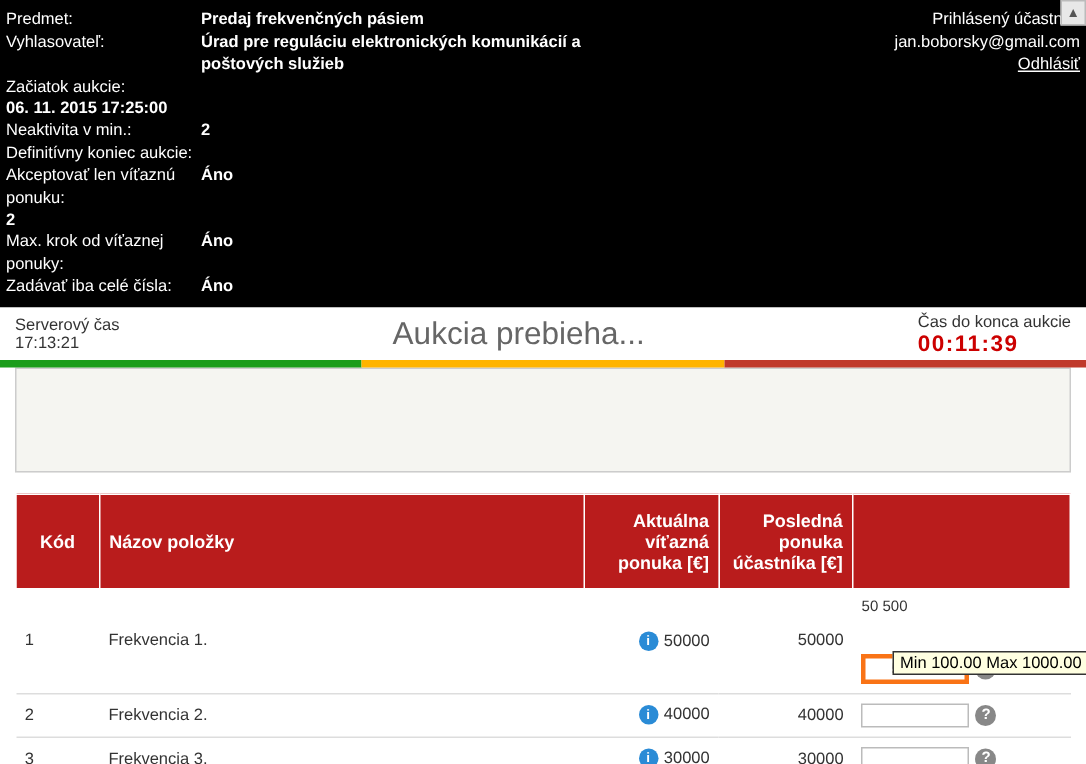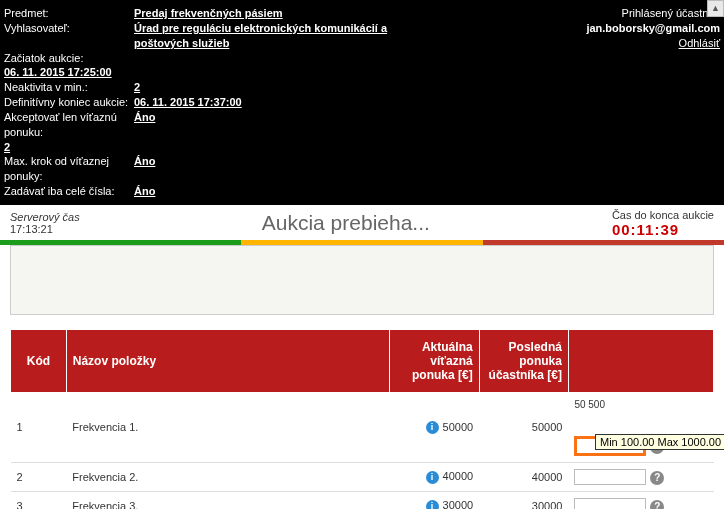--- a/index.html
+++ b/index.html
@@ -15,30 +15,30 @@
     color: #fff;
     padding: 6px 4px;
     font-size: 11px;
     line-height: 1.35;
   }
   .header-row::after { content: ""; display: table; clear: both; }
   .header-left { float: left; width: 420px; }
   .header-right { float: right; text-align: right; }
   .info-row::after { content: ""; display: table; clear: both; }
   .info-label { float: left; width: 130px; }
-  .info-value { float: left; font-weight: bold; text-decoration: underline; }
+  .info-value { float: left; font-weight: bold; }
   .logout { text-decoration: underline; cursor: pointer; }
   .status-bar {
     display: flex;
     justify-content: space-between;
     align-items: center;
     padding: 4px 10px 2px;
     background: #fff;
   }
-  .server-time-lbl { font-size: 11px; color: #333; font-style: italic; }
+  .server-time-lbl { font-size: 11px; color: #333; }
   .server-time-val { font-size: 11px; color: #333; }
   .auction-status {
     font-size: 21px;
     color: #666;
     flex: 1;
     text-align: center;
   }
   .end-box { }
   .end-lbl { font-size: 11px; color: #333; }
   .end-val { font-size: 15px; font-weight: bold; color: #c00; letter-spacing: 1px; }
@@ -158,41 +158,40 @@
         </div>
       <div class="info-row">
           <div class="info-value">06. 11. 2015 17:25:00</div>
         </div>
       <div class="info-row">
           <div class="info-label">Neaktivita v min.:</div>
           <div class="info-value">2</div>
         </div>
       <div class="info-row">
           <div class="info-label">Definitívny koniec aukcie:</div>
-          <div class="info-value">06. 11. 2015 17:37:00</div>
         </div>
       <div class="info-row">
           <div class="info-label">Akceptovať len víťaznú ponuku:</div>
           <div class="info-value">Áno</div>
         </div>
       <div class="info-row">
           <div class="info-value">2</div>
         </div>
       <div class="info-row">
           <div class="info-label">Max. krok od víťaznej ponuky:</div>
           <div class="info-value">Áno</div>
         </div>
       <div class="info-row">
           <div class="info-label">Zadávať iba celé čísla:</div>
           <div class="info-value">Áno</div>
         </div>
     </div>
     <div class="header-right">
       <div>Prihlásený účastník:</div>
-      <div style="font-weight:bold">jan.boborsky@gmail.com</div>
+      <div style="font-weight:normal">jan.boborsky@gmail.com</div>
       <div class="logout">Odhlásiť</div>
     </div>
   </div>
 </div>
 
 <div class="status-bar">
   <div>
     <div class="server-time-lbl">Serverový čas</div>
     <div class="server-time-val">17:13:21</div>
   </div>

